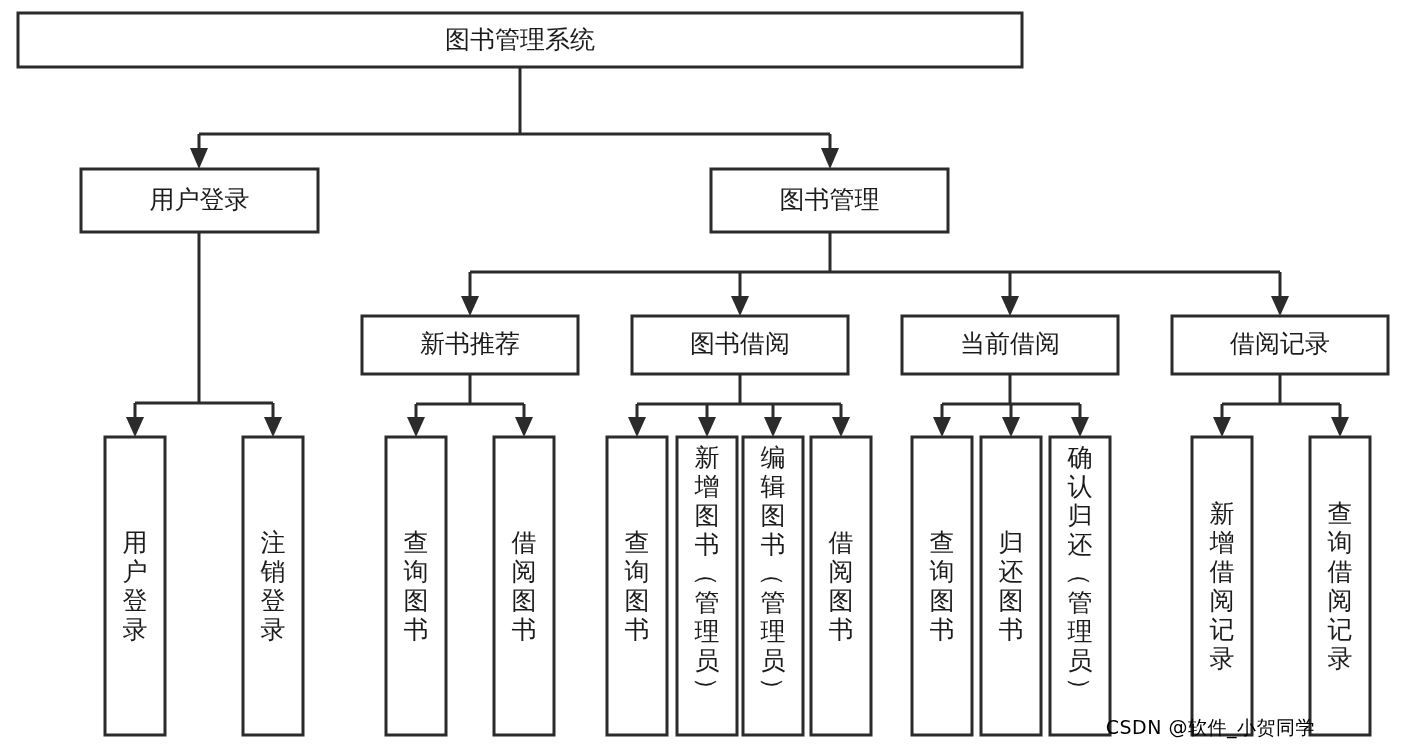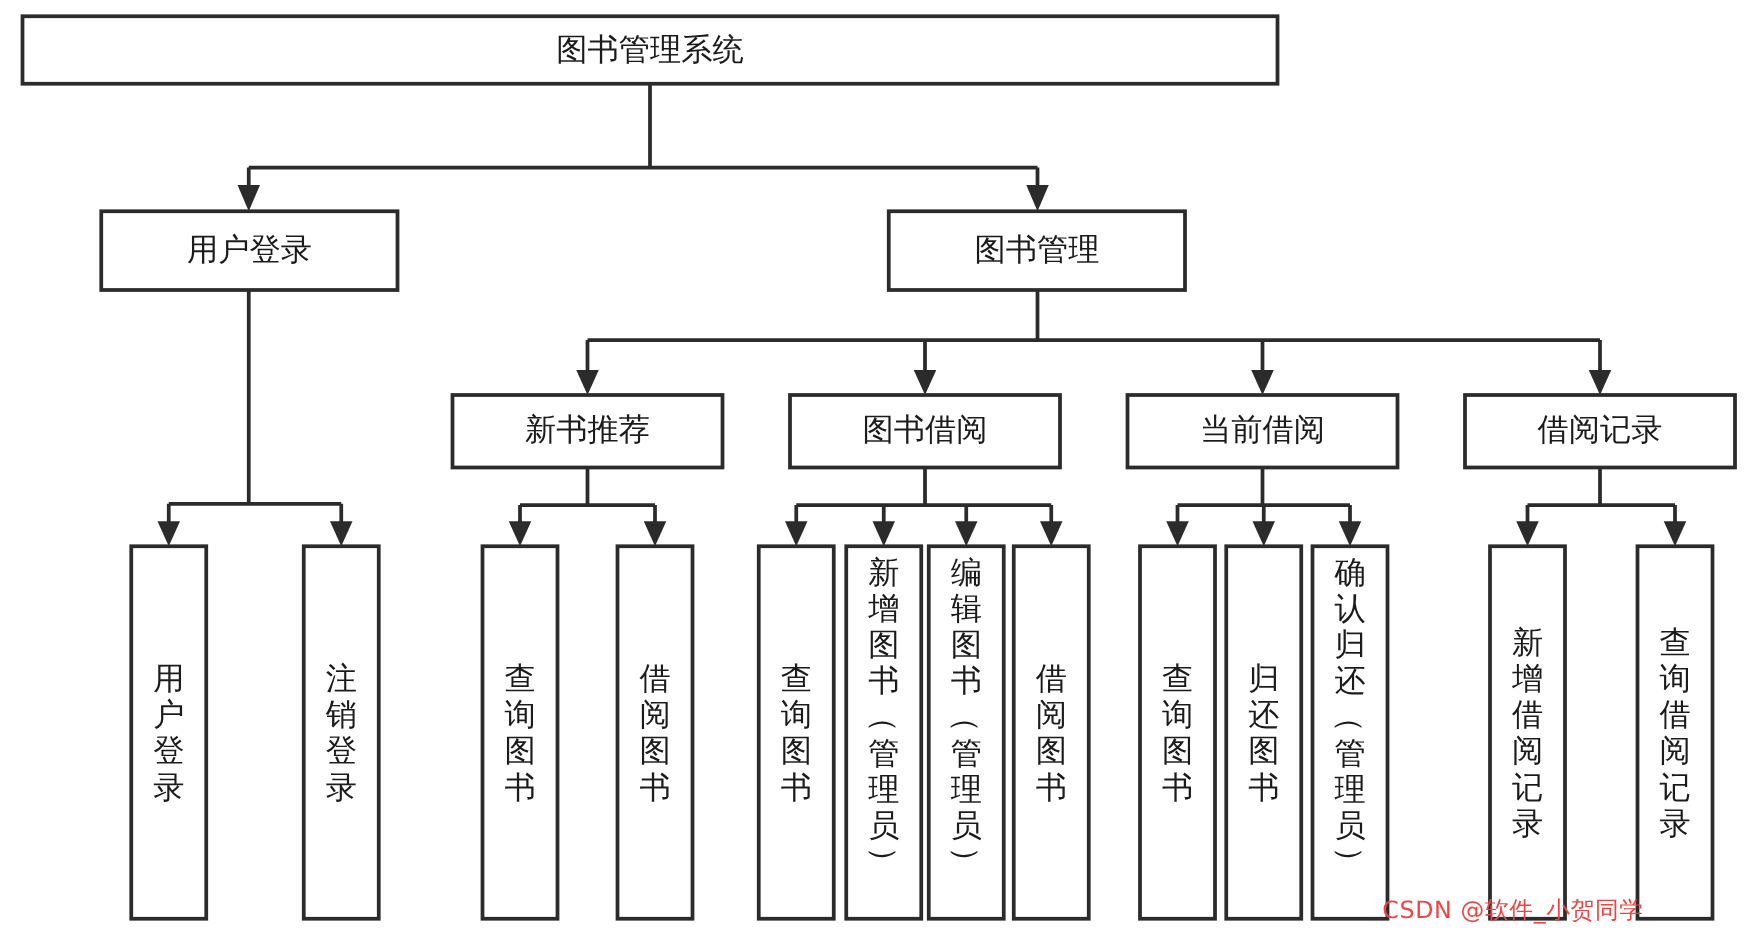--- a/index.html
+++ b/index.html
@@ -73,21 +73,21 @@
   }
   .leaf-char.rot {
     transform: rotate(90deg);
   }
   #watermark {
     position: absolute;
     right: 8px;
     bottom: 6px;
     font-family: "DejaVu Sans", "Liberation Sans", sans-serif;
     font-size: 19px;
-    color: #ef4444;
+    color: #000000;
     letter-spacing: 0.5px;
     white-space: nowrap;
   }
 </style>
 </head>
 <body>
 
 <div id="diagram-root">
 
   <svg id="tree-svg" viewBox="0 0 1405 747">

